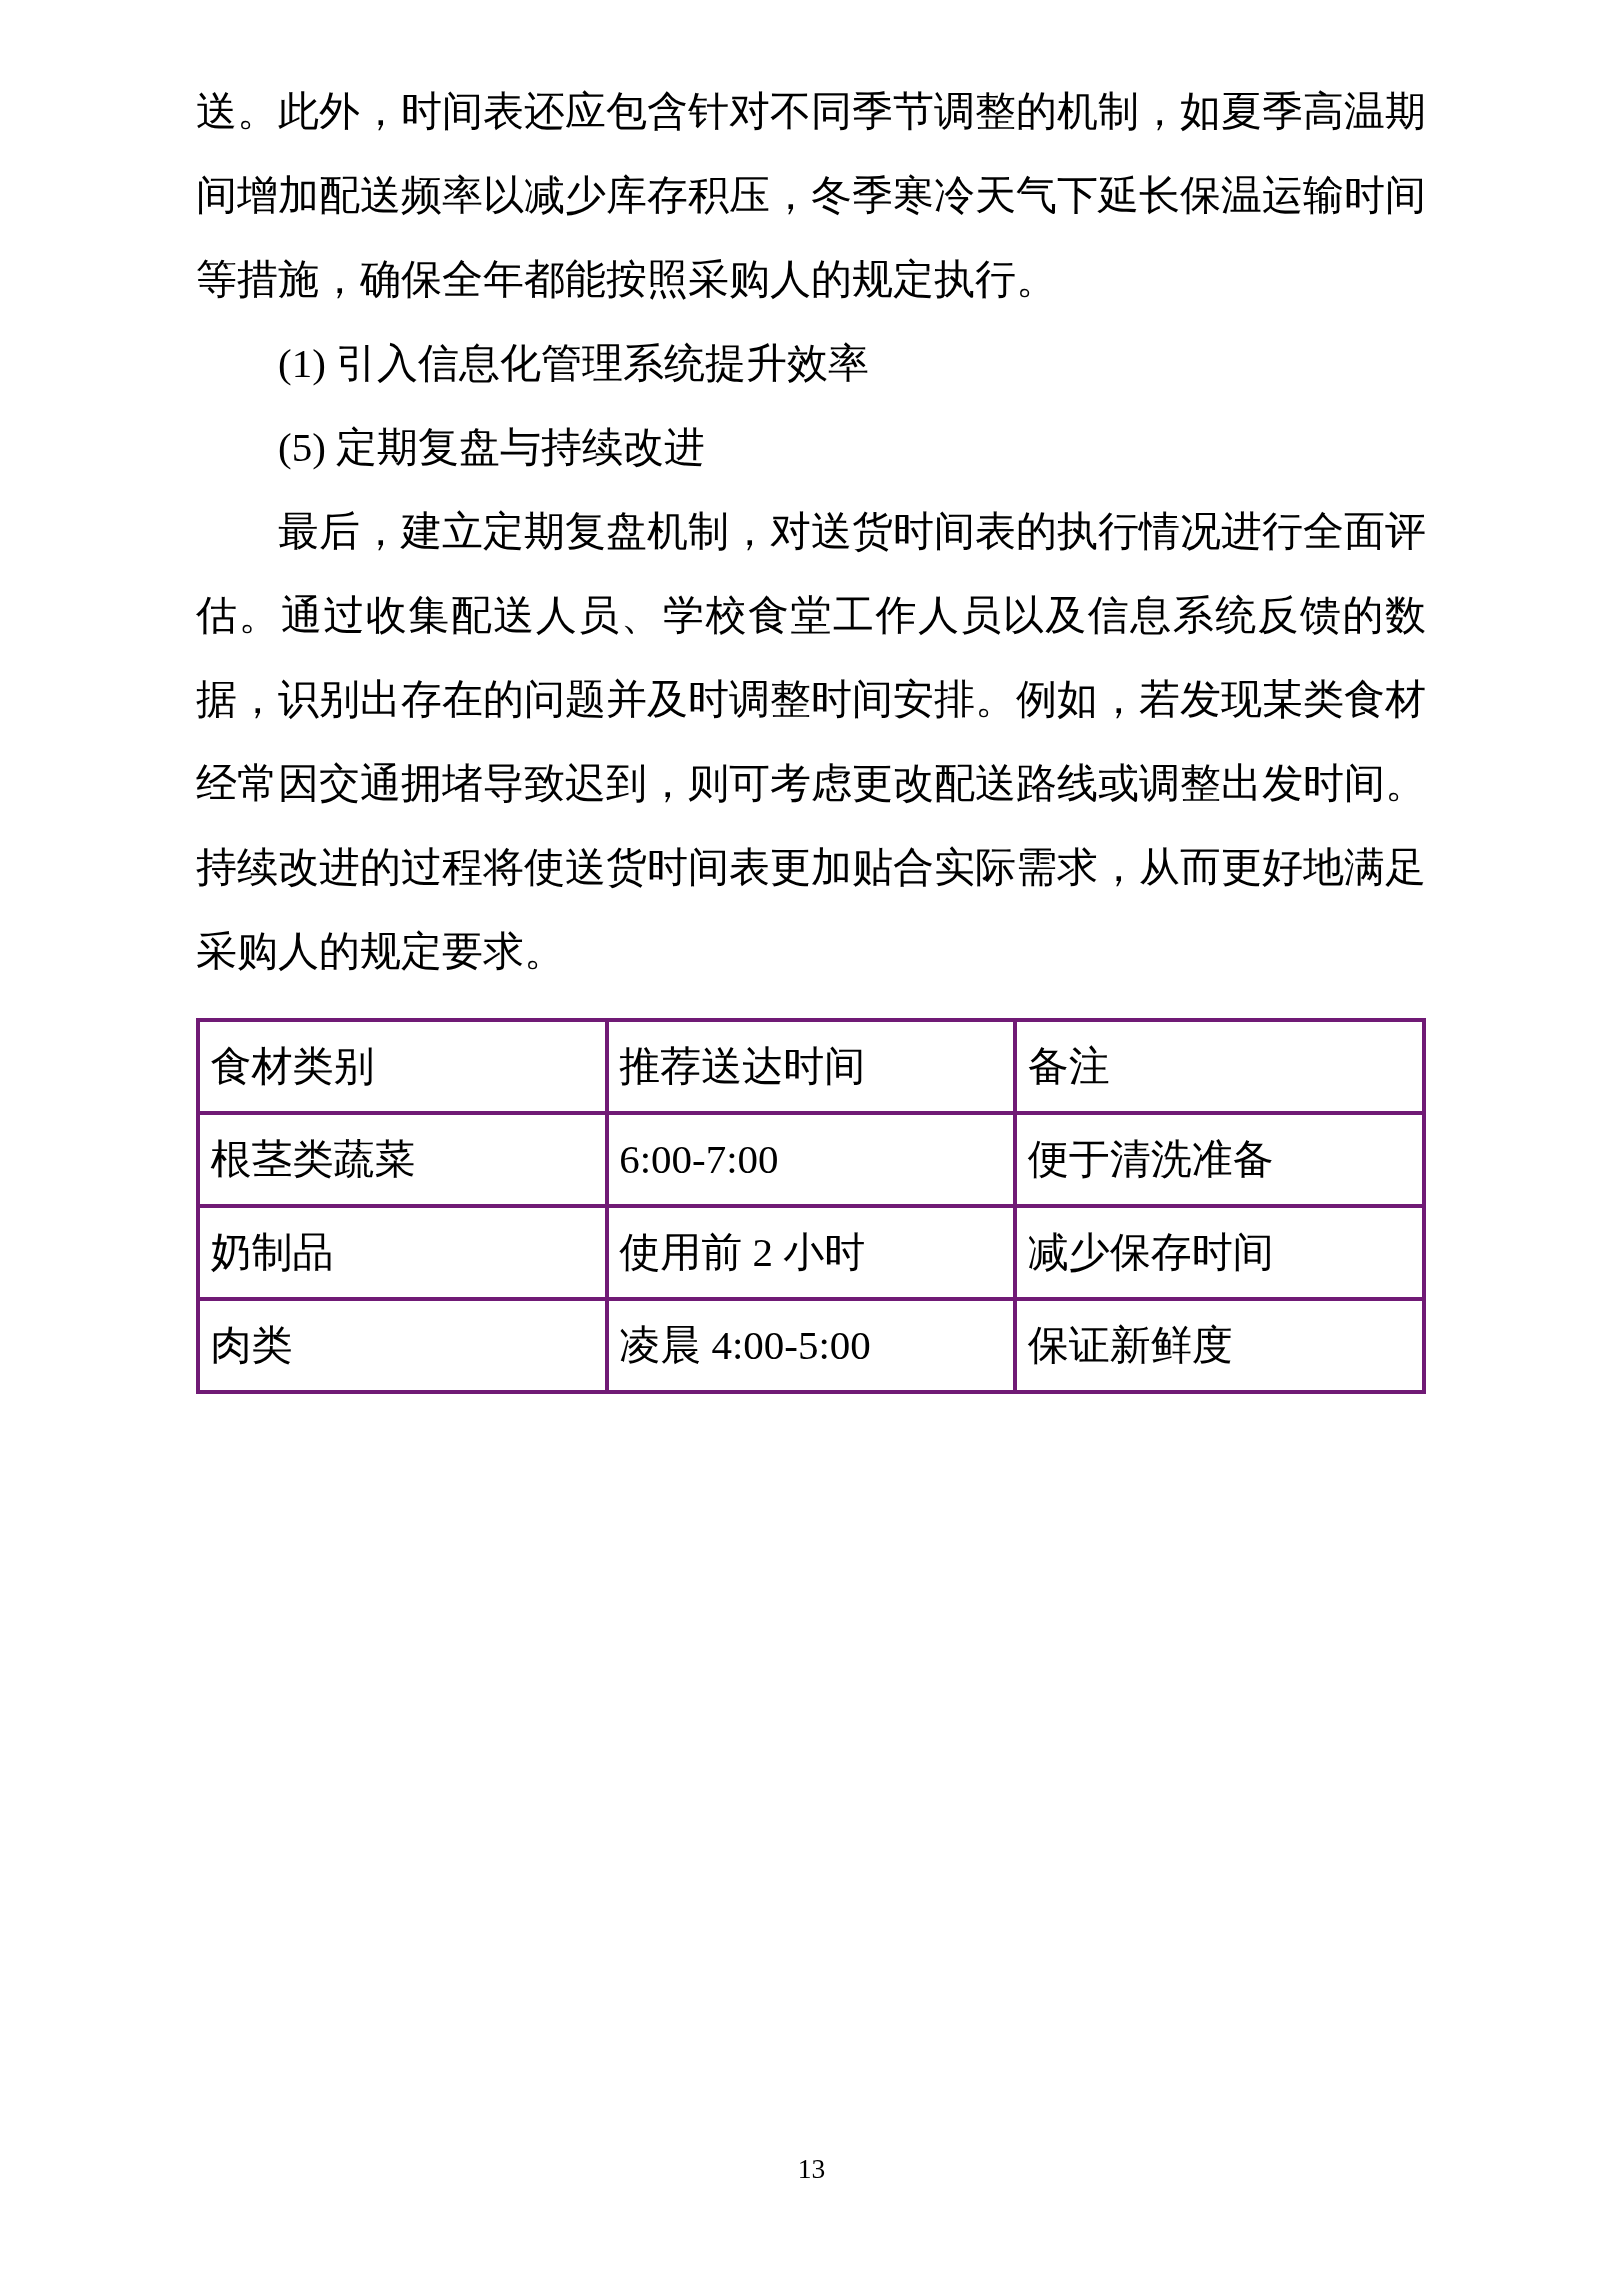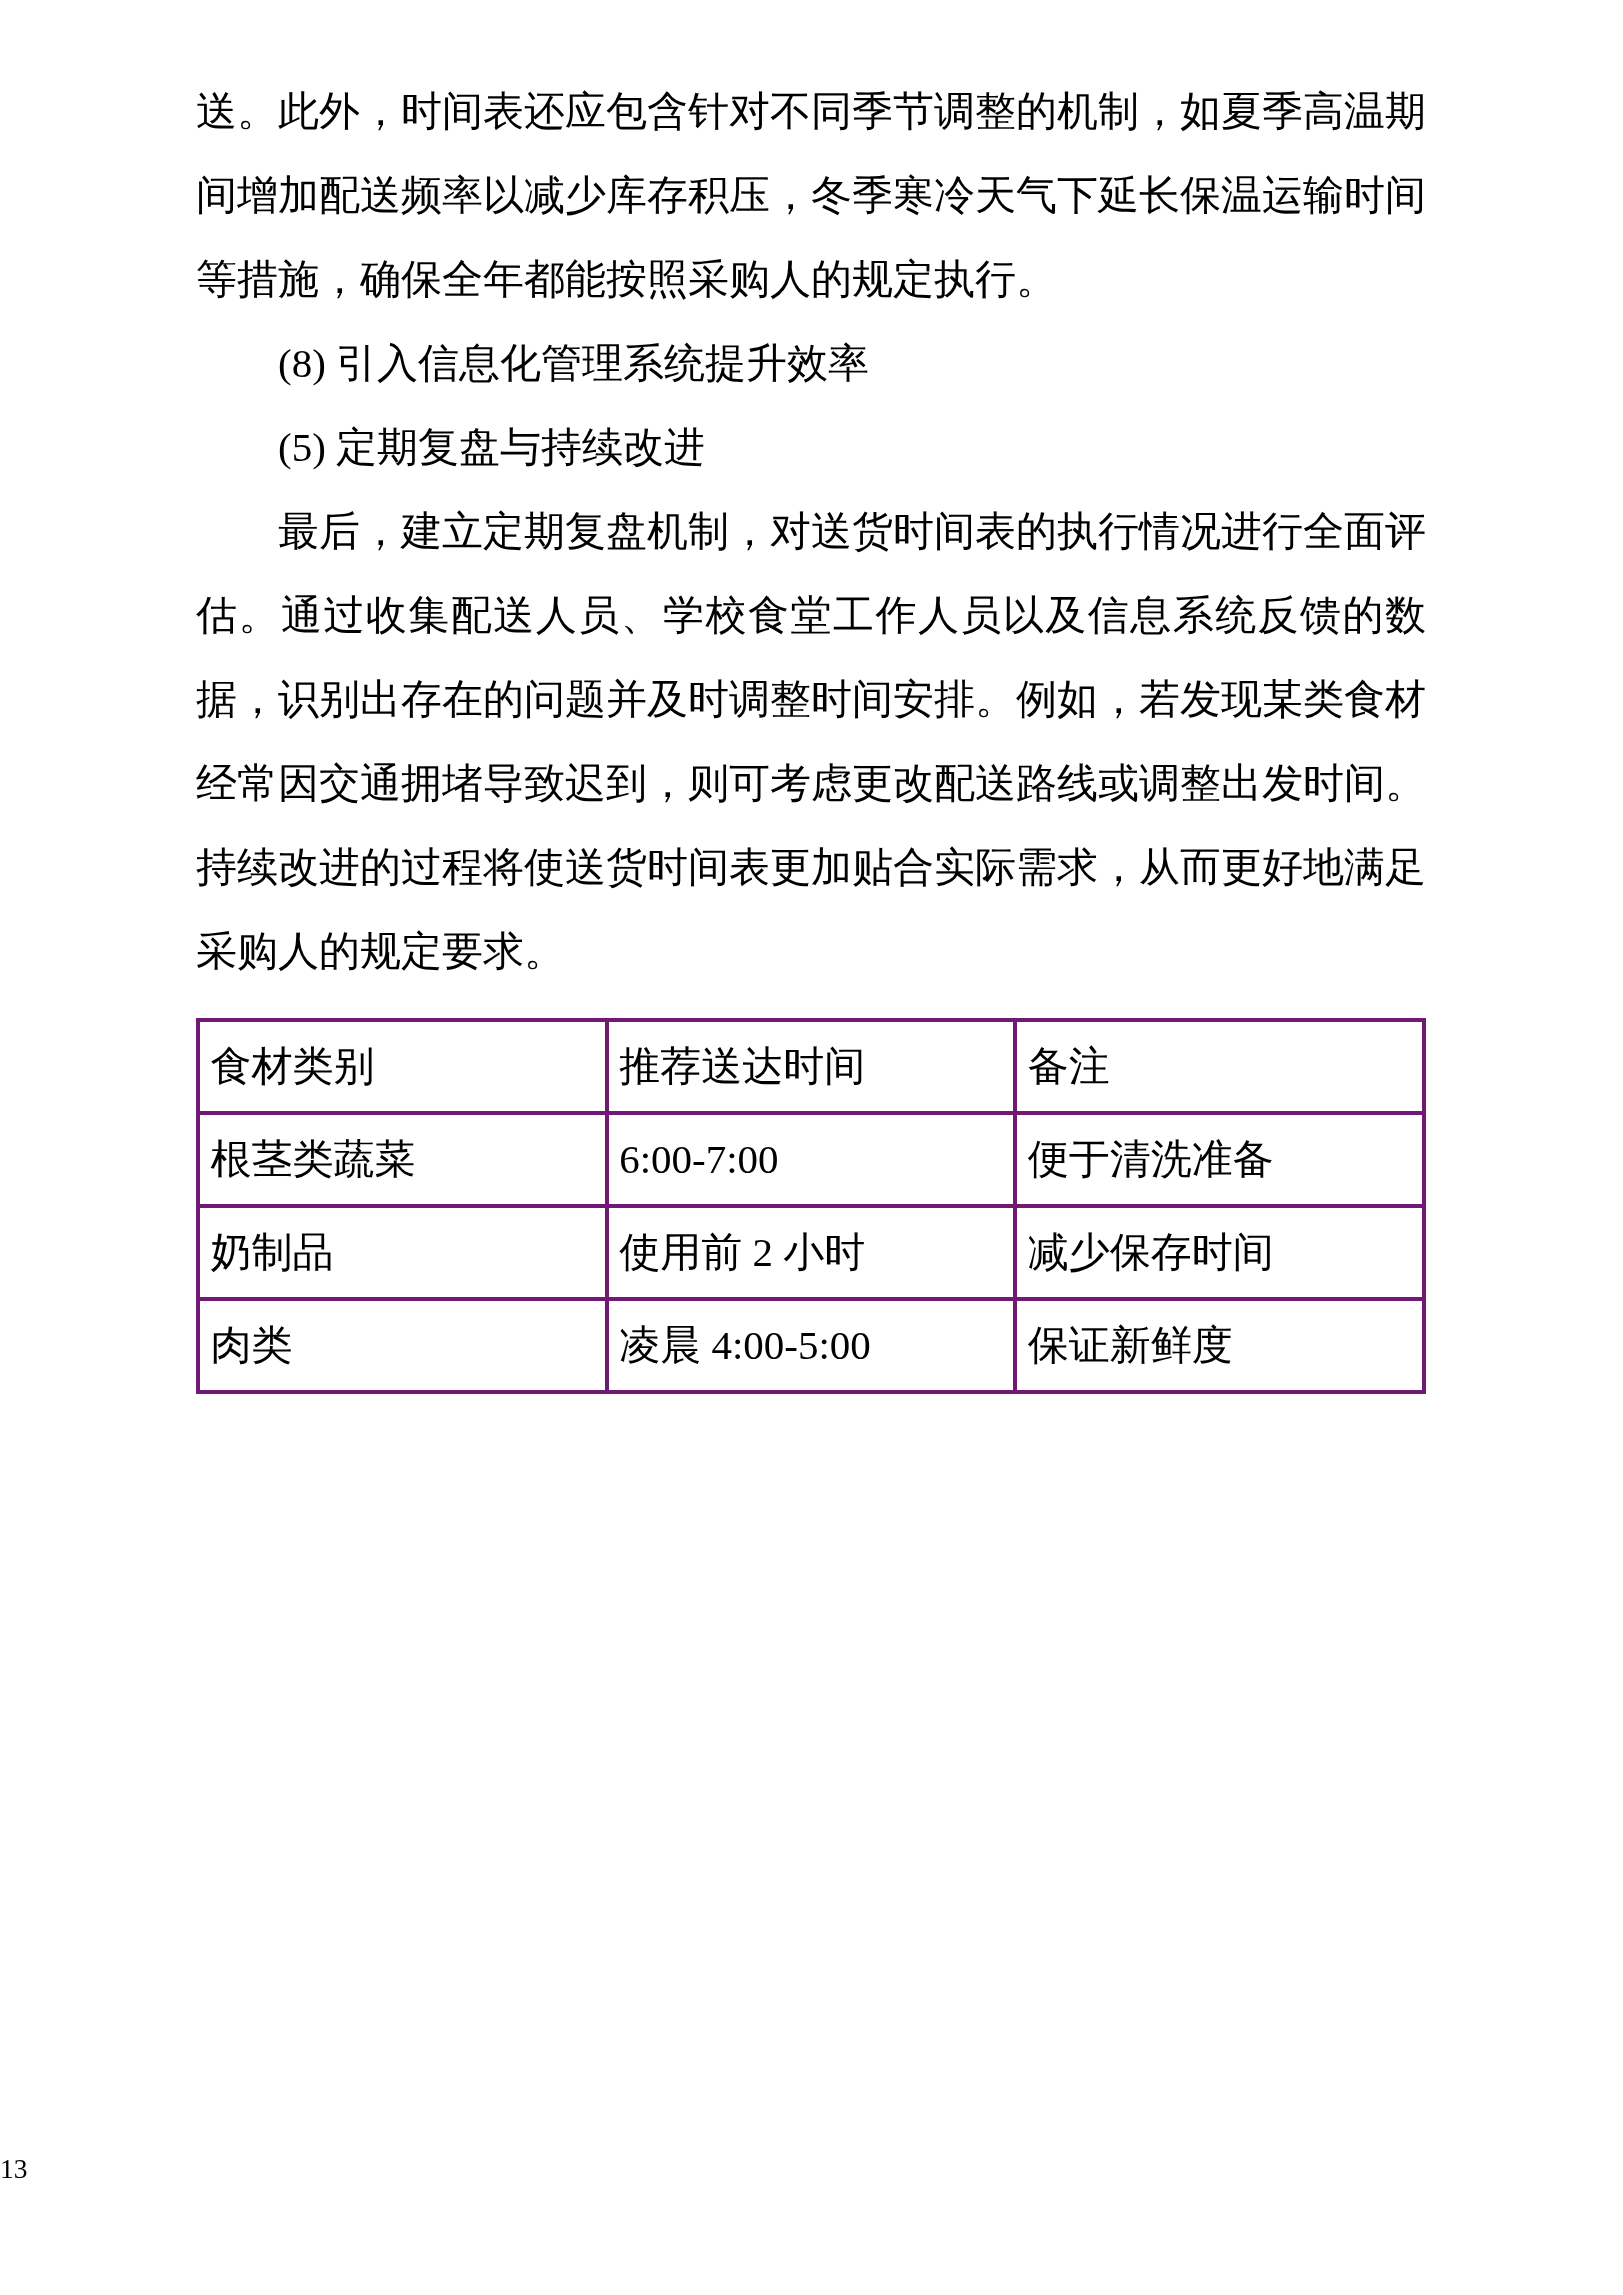--- a/index.html
+++ b/index.html
@@ -61,32 +61,33 @@
     height: 93px;
     padding: 0 10.5px;
     line-height: 1.3;
   }
 
   .page-number {
     position: absolute;
     top: 2153px;
     left: 0;
     width: 100%;
+    text-align: center;
     font-size: 27.5px;
   }
 </style>
 </head>
 <body>
 
 <div class="page">
   <div class="content">
 
     <p class="para no-indent">送。此外，时间表还应包含针对不同季节调整的机制，如夏季高温期间增加配送频率以减少库存积压，冬季寒冷天气下延长保温运输时间等措施，确保全年都能按照采购人的规定执行。</p>
 
-    <p class="para indent">(8) 引入信息化管理系统提升效率</p>
+    <p class="para indent">(1) 引入信息化管理系统提升效率</p>
 
 
     <p class="para indent">(5) 定期复盘与持续改进</p>
 
     <p class="para indent">最后，建立定期复盘机制，对送货时间表的执行情况进行全面评估。通过收集配送人员、学校食堂工作人员以及信息系统反馈的数据，识别出存在的问题并及时调整时间安排。例如，若发现某类食材经常因交通拥堵导致迟到，则可考虑更改配送路线或调整出发时间。持续改进的过程将使送货时间表更加贴合实际需求，从而更好地满足采购人的规定要求。</p>
 
     <table class="doc-table">
       <thead>
         <tr>
           <th>食材类别</th>

